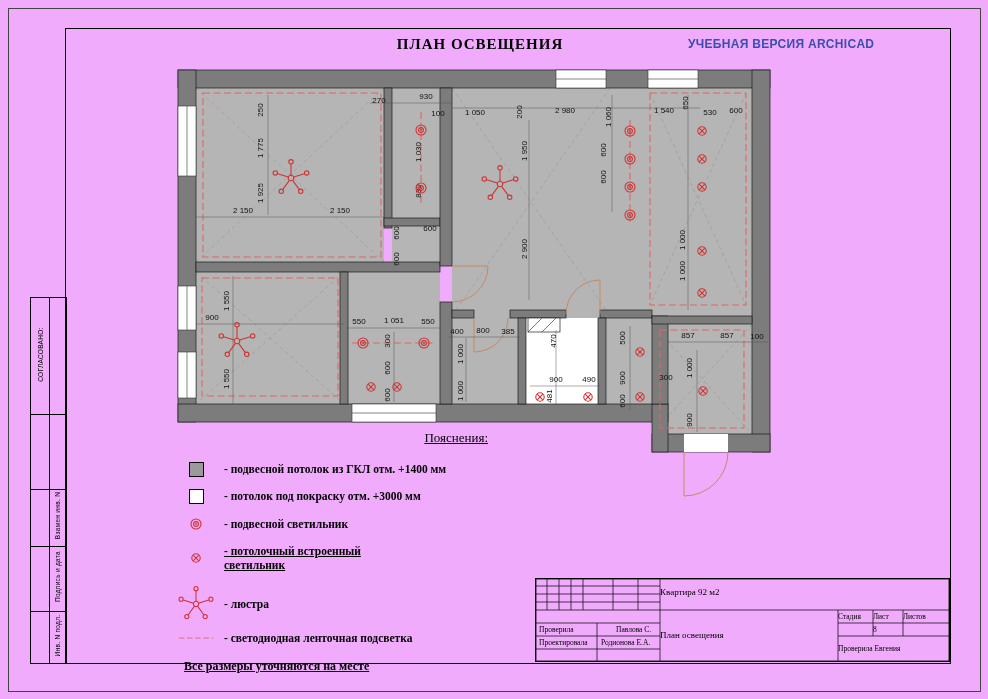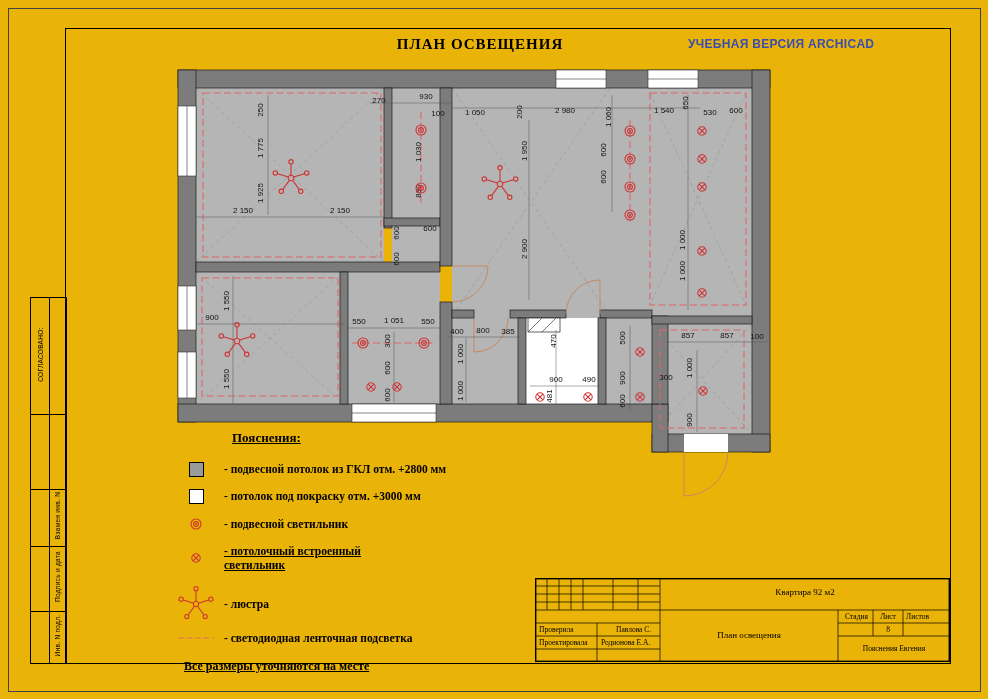--- a/index.html
+++ b/index.html
@@ -1,17 +1,17 @@
 <!DOCTYPE html>
 <html><head>
 <meta charset="utf-8">
 <style>
   html,body{margin:0;padding:0;background:#fff;}
   body{width:988px;height:699px;overflow:hidden;position:relative;font-family:"Liberation Serif",serif;}
-  .page{position:absolute;inset:0;background:#eab308;}
+  .page{position:absolute;inset:0;background:#f0abfc;}
   .outer-border{position:absolute;left:8px;top:8px;width:971px;height:682px;border:1px solid #444;}
   .main-frame{position:absolute;left:65px;top:28px;width:884px;height:634px;border:1.6px solid #000;}
   .sheet-title{position:absolute;left:200px;top:36px;width:560px;text-align:center;
     font-size:15px;font-weight:bold;letter-spacing:1px;color:#000;}
   .watermark{position:absolute;left:688px;top:37px;width:250px;
     font-family:"Liberation Sans",sans-serif;font-size:12px;font-weight:bold;color:#3a4db0;letter-spacing:.3px;}
 
   
   .left-strip{position:absolute;left:30px;top:297px;width:35px;height:365px;border:1px solid #000;}
   .left-strip .vline{position:absolute;left:17.5px;top:0;width:0;height:100%;border-left:1px solid #000;}
@@ -31,33 +31,33 @@
   .dimline{stroke:#555;stroke-width:.5;fill:none;}
   .door{stroke:#c8895f;stroke-width:1;fill:none;}
   .hatch{fill:#fff;stroke:#222;stroke-width:.7;}
   .hatchline{stroke:#222;stroke-width:.6;}
   .dim{font:8px "Liberation Sans",sans-serif;fill:#111;text-anchor:middle;}
   .symc{stroke:#cf3333;fill:none;stroke-width:1.1;}
   .symf{fill:#cf3333;stroke:none;}
 
   
   .legend{position:absolute;left:178px;top:430px;width:310px;color:#000;}
-  .legend-heading{font-size:13px;font-weight:bold;text-decoration:underline;margin:0 0 16px 54px;}
+  .legend-heading{font-size:13px;font-weight:normal;text-decoration:underline;margin:0 0 16px 54px;text-align:right;}
   .legend-row{display:flex;align-items:center;gap:10px;margin-bottom:12px;}
   .legend-icon{width:36px;display:flex;justify-content:center;align-items:center;flex:0 0 36px;}
   .legend-label{font-size:11.5px;font-weight:bold;width:230px;line-height:1.25;}
   .sq{width:13px;height:13px;border:1px solid #000;}
   .sq-gray{background:#9a9a9a;}
   .sq-white{background:#fff;}
   .legend-note{font-size:12px;font-weight:bold;text-decoration:underline;margin:14px 0 0 6px;}
 
   
   .title-block{position:absolute;left:535px;top:578px;width:415px;height:84px;}
   .tb-text{position:absolute;font-size:7.5px;color:#000;white-space:nowrap;}
-  .tb-center{text-align:center;}
+  .tb-center{text-align:left;}
 </style>
 </head>
 <body>
 
 <div class="page">
 
   <div class="outer-border"></div>
   <div class="main-frame"></div>
 
   <div class="sheet-title">ПЛАН ОСВЕЩЕНИЯ</div>
@@ -264,21 +264,21 @@
       </g>
   </svg>
 
   <div class="legend">
     <div class="legend-heading">Пояснения:</div>
 
     <div class="legend-row">
       <div class="legend-icon">
           <div class="sq sq-gray"></div>
         </div>
-      <div class="legend-label">- подвесной потолок из ГКЛ отм. +2800 мм</div>
+      <div class="legend-label">- подвесной потолок из ГКЛ отм. +1400 мм</div>
     </div>
 
     <div class="legend-row">
       <div class="legend-icon">
           <div class="sq sq-white"></div>
         </div>
       <div class="legend-label">- потолок под покраску отм. +3000 мм</div>
     </div>
 
     <div class="legend-row">
@@ -328,20 +328,20 @@
         M0 32 H415 M0 45 H125 M303 45 H415 M0 58 H125 M303 58 H415 M0 71 H125
         M12 0 V32 M24 0 V32 M36 0 V32 M48 0 V32 M78 0 V32 M103 0 V32
         M0 8 H125 M0 16 H125 M0 24 H125 M62 45 V84"></path>
     </svg>
     <div class="tb-text tb-center" style="left:125px;top:9px;width:290px;font-size:9px;">Квартира 92 м2</div>
     <div class="tb-text tb-center" style="left:125px;top:52px;width:178px;font-size:9px;">План освещения</div>
     <div class="tb-text tb-center" style="left:303px;top:34px;width:37px;">Стадия</div>
     <div class="tb-text tb-center" style="left:338px;top:34px;width:30px;">Лист</div>
     <div class="tb-text tb-center" style="left:368px;top:34px;width:29px;">Листов</div>
     <div class="tb-text tb-center" style="left:338px;top:47px;width:30px;">8</div>
-    <div class="tb-text tb-center" style="left:303px;top:66px;width:112px;">Пояснения Евгения</div>
+    <div class="tb-text tb-center" style="left:303px;top:66px;width:112px;">Проверила Евгения</div>
     <div class="tb-text" style="left:4px;top:46.5px;">Проверила</div>
     <div class="tb-text" style="left:66px;top:46.5px;padding-left:15px;">Павлова С.</div>
     <div class="tb-text" style="left:4px;top:59.5px;">Проектировала</div>
     <div class="tb-text" style="left:66px;top:59.5px;">Родионова Е.А.</div>
   </div>
 
 </div>
 
 </body></html>

